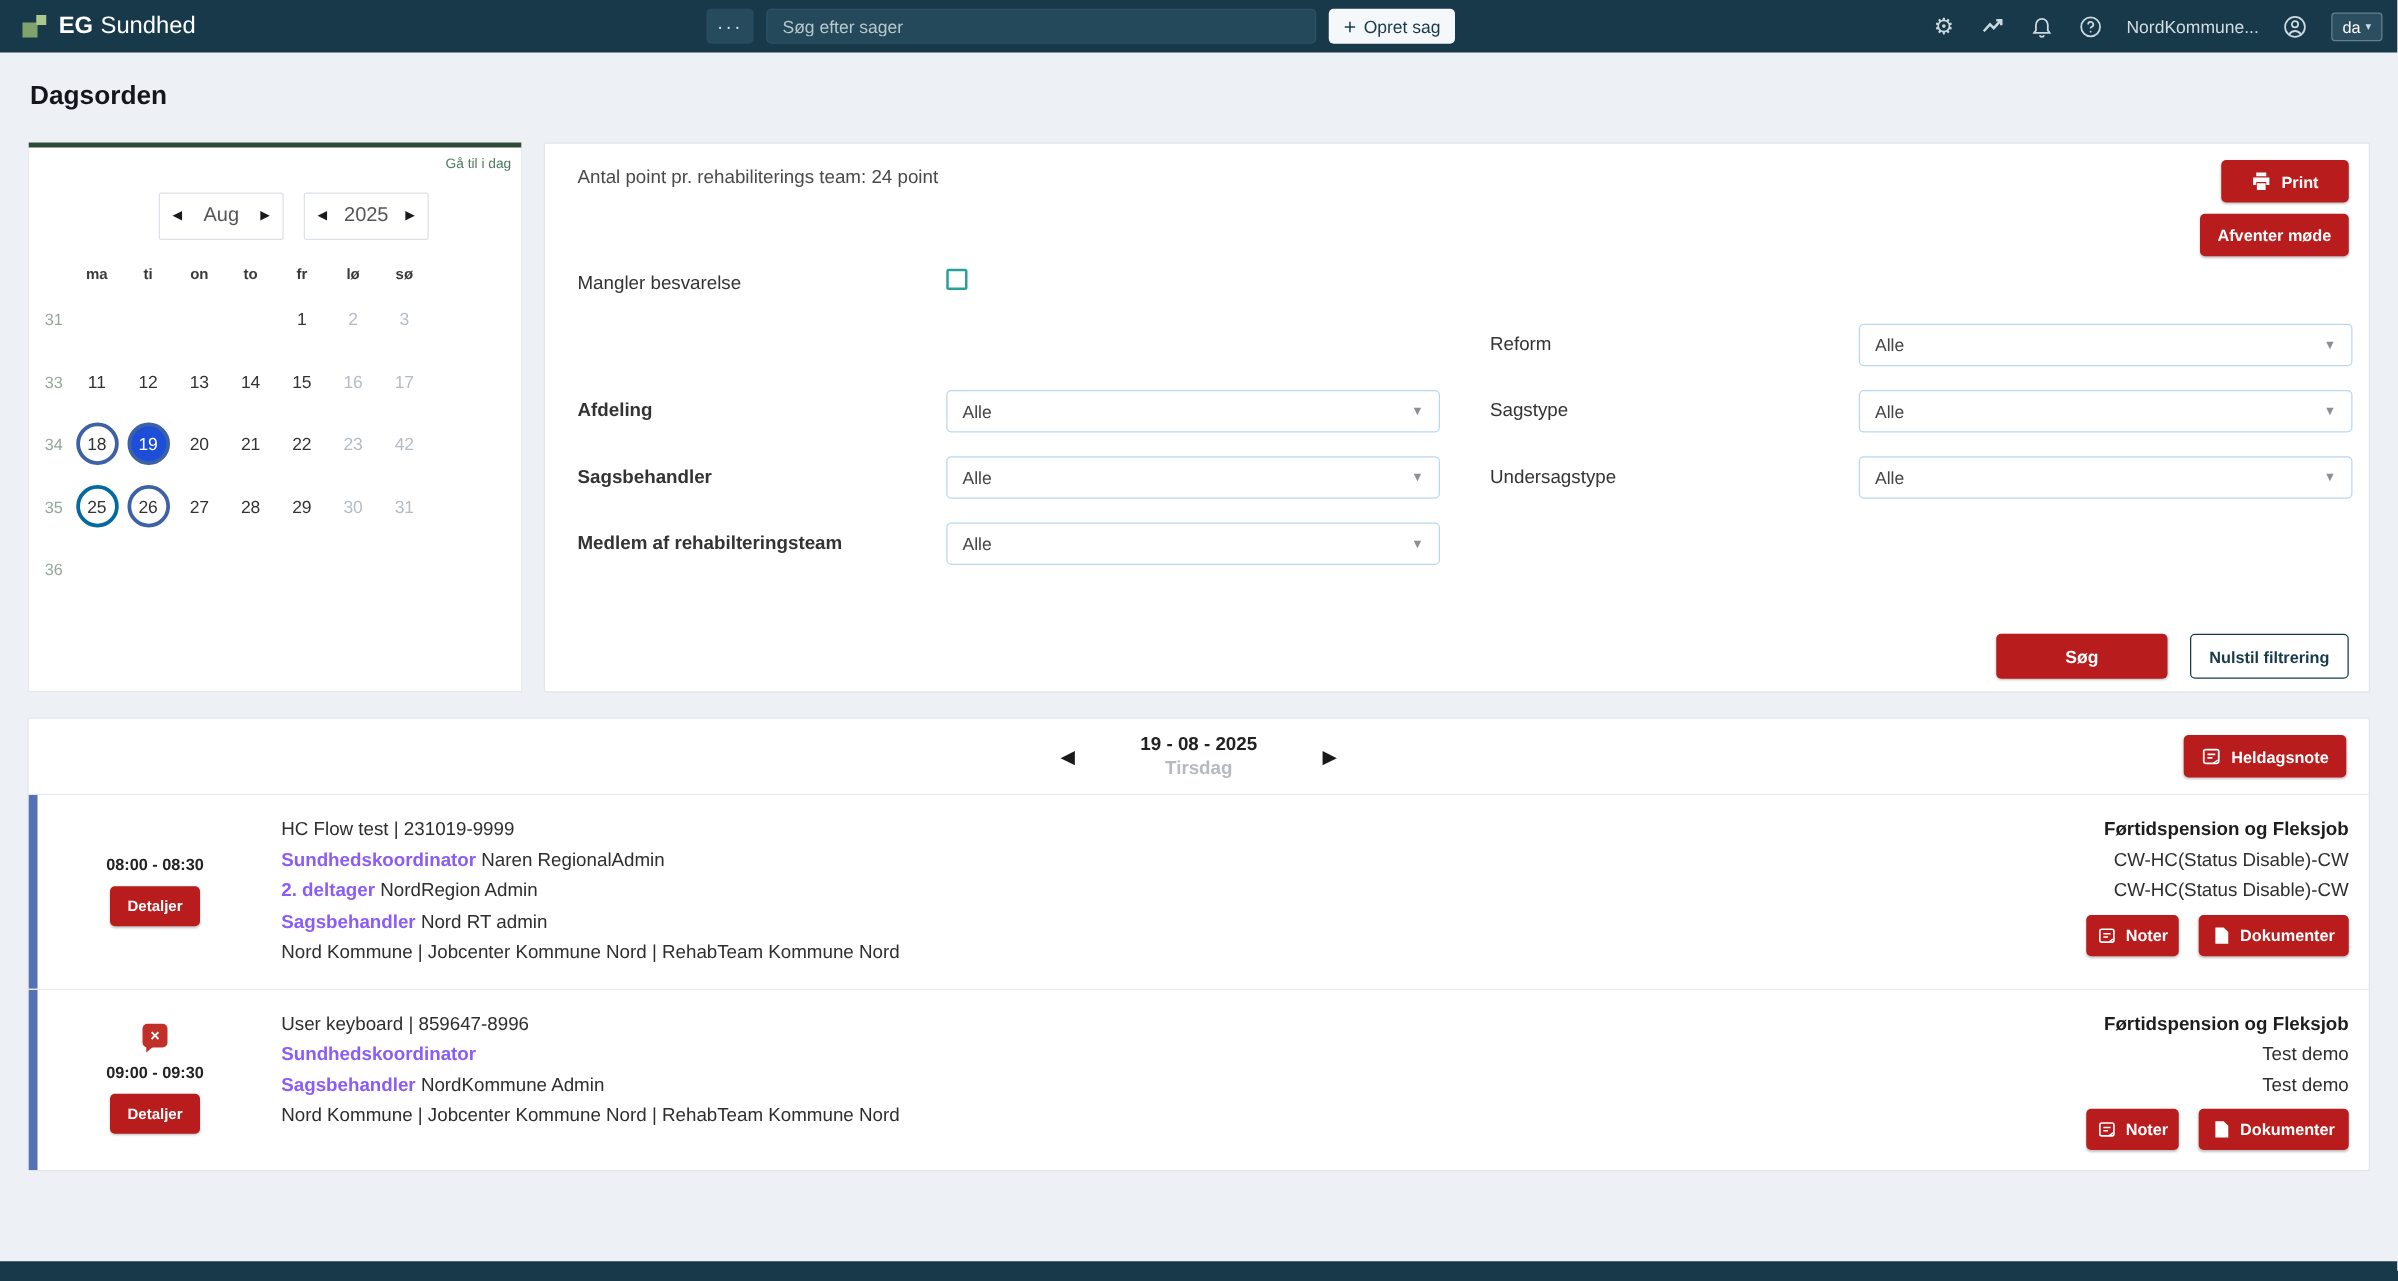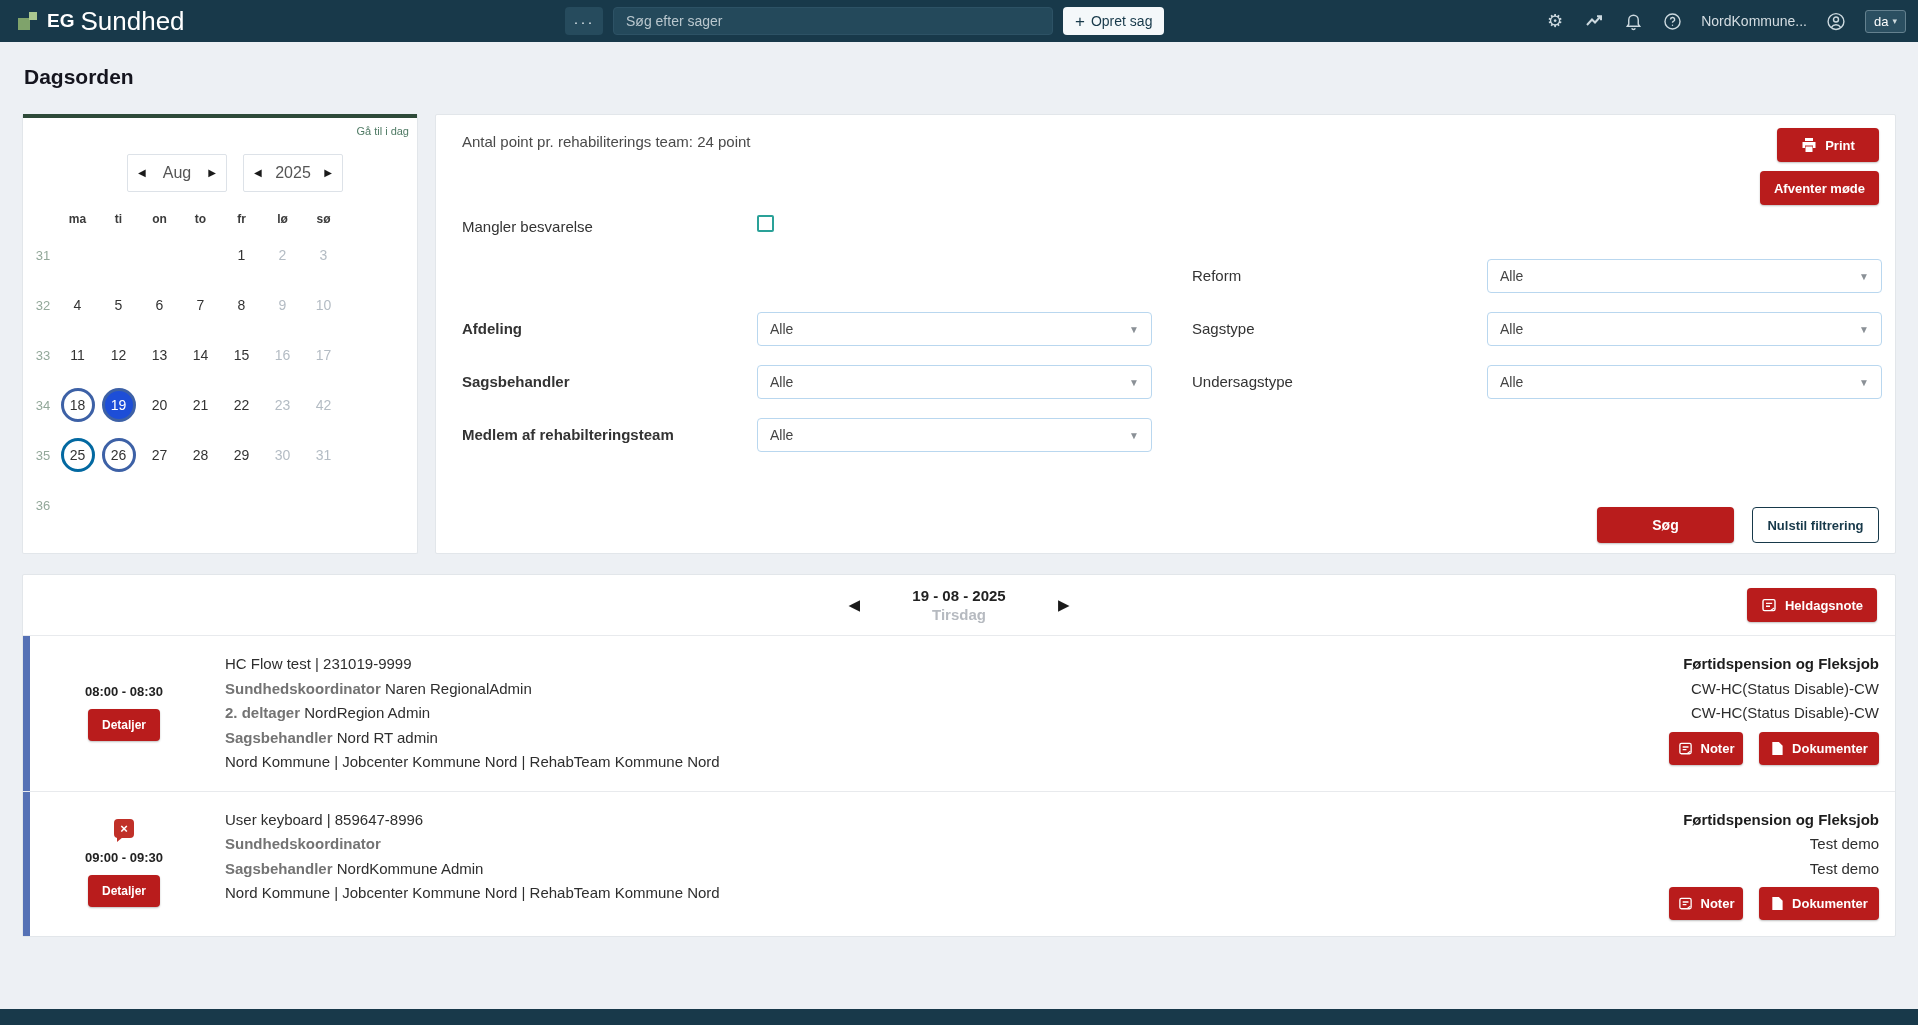--- a/index.html
+++ b/index.html
@@ -11,21 +11,21 @@
   
   .navbar {
     height:42px; background:#18394a; display:flex; align-items:center;
     position:relative; color:#e8eef1;
   }
   .brand { display:flex; align-items:center; gap:9px; margin-left:18px; cursor:pointer; }
   .logo-squares { position:relative; width:20px; height:20px; }
   .logo-squares .sq1 { position:absolute; left:0; bottom:1px; width:12px; height:12px; background:#7fa36b; }
   .logo-squares .sq2 { position:absolute; right:1px; top:1px; width:8px; height:8px; background:#a9c78f; }
   .brand-eg { font-weight:bold; font-size:19px; color:#fff; }
-  .brand-prod { font-size:26px; color:#fff; margin-left:-3px; font-weight:300; }
+  .brand-prod { font-size:19px; color:#fff; margin-left:-3px; font-weight:300; }
   .nav-center { position:absolute; left:565px; top:7px; display:flex; align-items:center; gap:10px; }
   .more-btn {
     width:38px; height:28px; background:#264b5d; border:none; border-radius:4px;
     color:#dfe8ec; font-size:15px; letter-spacing:2px; cursor:pointer; line-height:1;
   }
   .nav-search {
     width:440px; height:28px; background:#24495b; border:1px solid #2d5265; border-radius:4px;
     color:#e8eef1; font-size:14px; padding:0 12px; outline:none;
   }
   .nav-search::placeholder { color:#b9c7ce; }
@@ -120,21 +120,21 @@
     width:20px; height:19px; background:#c03028; border-radius:4px; position:relative;
     display:flex; align-items:center; justify-content:center; color:#fff; font-size:13px; font-weight:bold;
     margin-bottom:2px;
   }
   .cancel-badge::after {
     content:""; position:absolute; left:3px; bottom:-4px; width:0; height:0;
     border-left:6px solid #c03028; border-bottom:5px solid transparent;
   }
   .appt-mid { flex:1; padding-top:2px; }
   .appt-line { font-size:15px; line-height:24.5px; color:#2e2e2e; }
-  .appt-line b { color:#737373; }
+  .appt-line b { color:#8b5cf6; }
   .appt-right { width:420px; text-align:right; padding-right:16px; padding-top:2px; }
   .appt-right .b { font-weight:bold; color:#1d1d1d; }
   .appt-actions { display:flex; justify-content:flex-end; gap:16px; margin-top:6px; }
   .noter-btn { width:74px; height:33px; }
   .dok-btn { width:120px; height:33px; }
   
   .footer-bar { position:absolute; left:0; bottom:0; width:100%; height:16px; background:#18394a; }
 </style>
 </head>
 <body>
@@ -226,30 +226,20 @@
       <div>
           <div class="cal-row">
             <span class="cal-wk">31</span>
             <span class="cal-day"></span>
             <span class="cal-day"></span>
             <span class="cal-day"></span>
             <span class="cal-day"></span>
             <span class="cal-day n">1</span>
             <span class="cal-day m">2</span>
             <span class="cal-day m">3</span>
-          </div>
-          <div class="cal-row">
-            <span class="cal-wk">32</span>
-            <span class="cal-day n">4</span>
-            <span class="cal-day n">5</span>
-            <span class="cal-day n">6</span>
-            <span class="cal-day n">7</span>
-            <span class="cal-day n">8</span>
-            <span class="cal-day m">9</span>
-            <span class="cal-day m">10</span>
           </div>
           <div class="cal-row">
             <span class="cal-wk">33</span>
             <span class="cal-day n">11</span>
             <span class="cal-day n">12</span>
             <span class="cal-day n">13</span>
             <span class="cal-day n">14</span>
             <span class="cal-day n">15</span>
             <span class="cal-day m">16</span>
             <span class="cal-day m">17</span>

